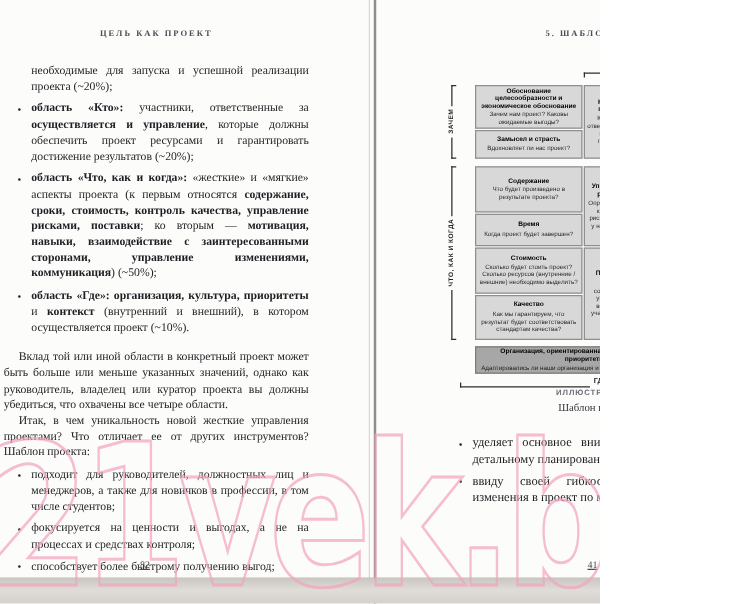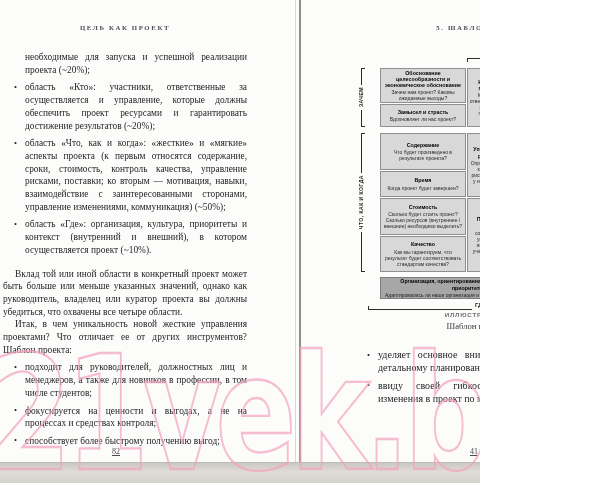--- a/index.html
+++ b/index.html
@@ -27,21 +27,21 @@
   }
   .body-right {
     position:absolute; left:66px; top:349px; width:226px;
     font-size:10px; line-height:12.9px; color:#1f1f23; text-align:justify;
   }
   p { margin:0; }
   .cont { padding-left:22px; margin-bottom:5px; }
   ul.blist { list-style:none; margin:0; padding:0 0 0 22px; }
   ul.blist li { position:relative; margin-bottom:5px; }
   ul.blist li::before { content:"•"; position:absolute; left:-11px; top:-0.5px; font-size:8.5px; color:#1f1f23; }
-  .b { font-weight:normal; }
+  .b { font-weight:bold; }
   .para { text-indent:12px; }
   .gap-top { margin-top:11px; }
   .gap-small { margin-top:0px; }
 
   .pagenum { position:absolute; top:447px; font-size:8px; color:#4a4a4a;text-decoration:underline; }
   .page-left  .pagenum { left:112px; }
   .page-right .pagenum { left:168px; }
 
   
   .diagram { position:absolute; left:56px; top:58px; width:236px; height:252px;

